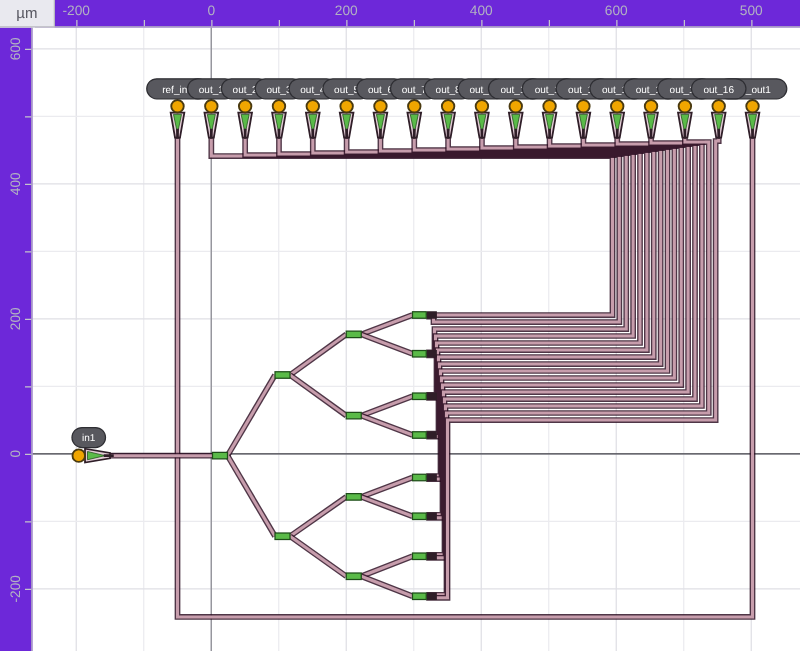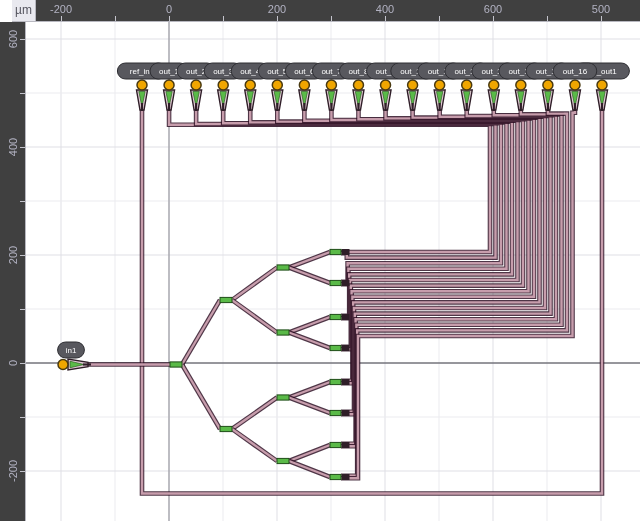--- a/index.html
+++ b/index.html
@@ -1,22 +1,22 @@
 <!DOCTYPE html>
 <html><head>
 <meta charset="utf-8">
 <style>
   html,body{margin:0;padding:0;background:#fff;}
   #app{position:relative;width:640px;height:521px;overflow:hidden;
        font-family:"Liberation Sans",sans-serif;background:#fff;}
   #scene{position:absolute;left:0;top:0;}
-  .ruler{position:absolute;background:#404040;box-sizing:border-box;z-index:5;text-decoration:underline;}
+  .ruler{position:absolute;background:#6d28d9;box-sizing:border-box;z-index:5;text-decoration:underline;}
   #ruler-top{left:28px;top:0;width:612px;height:22px;border-bottom:1px solid #b8b8c0;}
   #ruler-left{left:0;top:22px;width:26px;height:499px;border-right:1px solid #b8b8c0;}
-  #corner{position:absolute;left:12px;top:0;width:24px;height:22px;background:#e9e9ef;
+  #corner{position:absolute;left:0;top:0;width:44px;height:22px;background:#e9e9ef;
           border-right:1px solid #b8b8c0;border-bottom:1px solid #b8b8c0;
           box-sizing:border-box;z-index:6;color:#55555f;font-size:12px;
           text-align:center;line-height:21px;}
   .rlabel{position:absolute;color:#b2b2c2;font-size:11px;}
   .rlabel-top{top:3px;width:40px;text-align:center;}
   .rlabel-left{left:-7px;width:40px;height:16px;line-height:16px;text-align:center;
                transform:rotate(-90deg);}
   .tick-v{position:absolute;bottom:0;width:1px;height:5px;background:#c4c4cc;}
   .tick-h{position:absolute;right:0;height:1px;width:5px;background:#c4c4cc;}
 </style>

